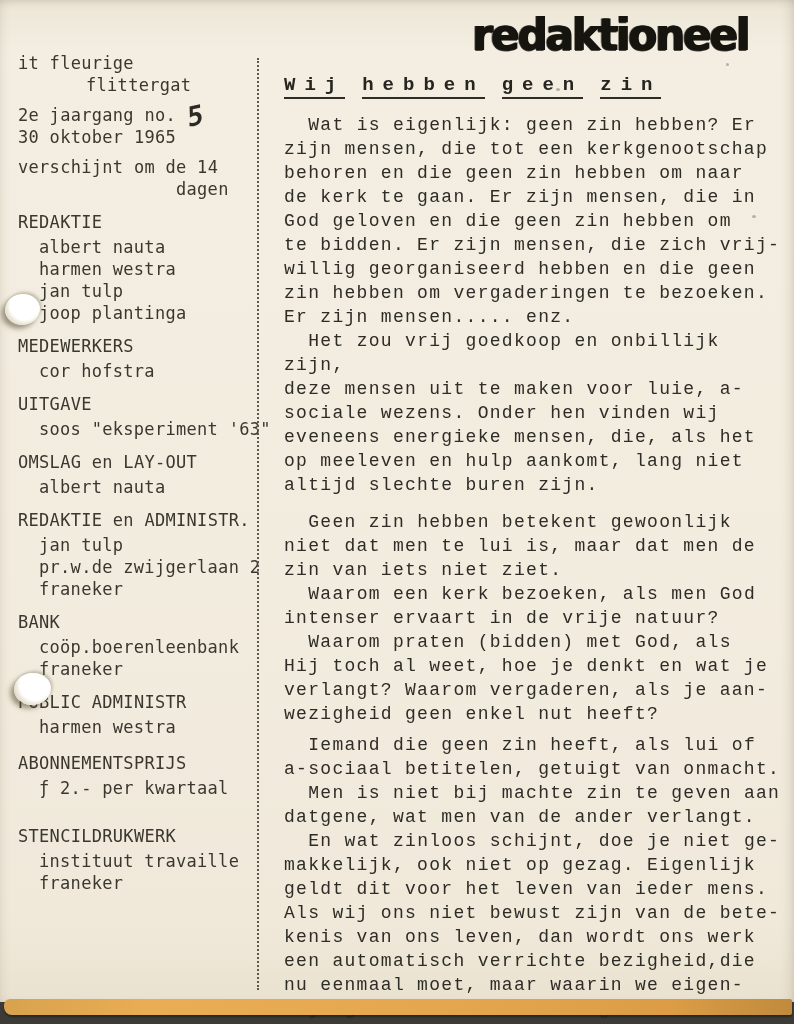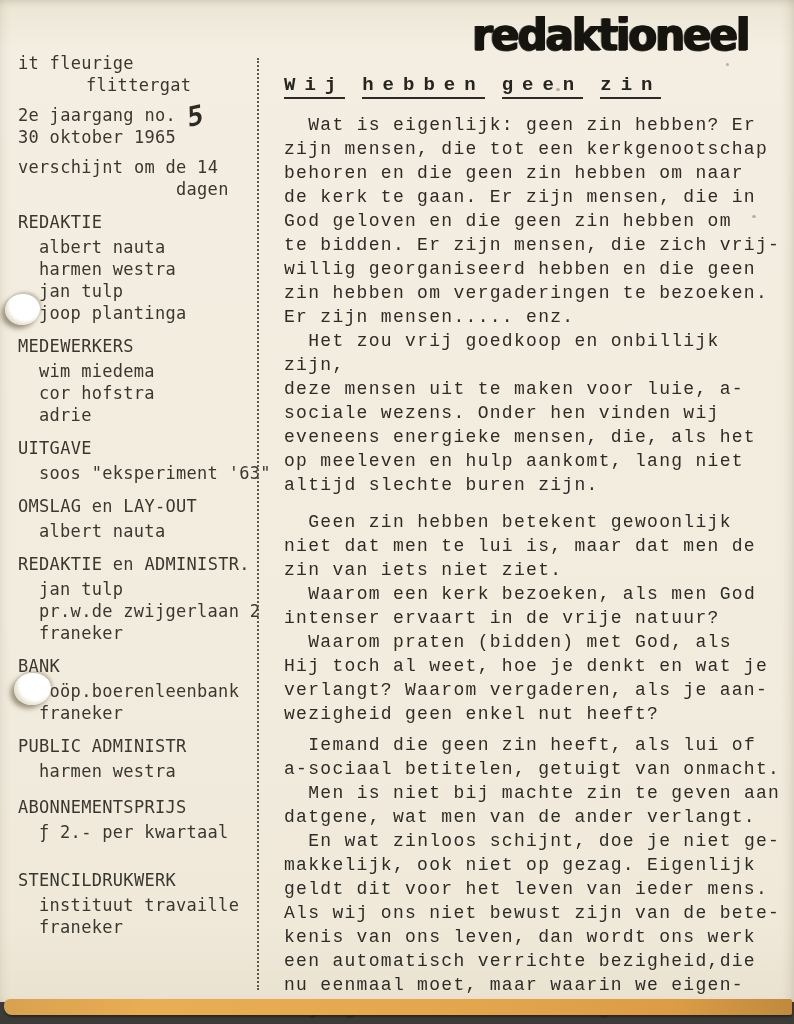--- a/index.html
+++ b/index.html
@@ -111,23 +111,21 @@
     <div class="section">
       <div class="heading">REDAKTIE</div>
       <div class="item">albert nauta</div>
       <div class="item">harmen westra</div>
       <div class="item">jan tulp</div>
       <div class="item">joop plantinga</div>
     </div>
 
     <div class="section">
       <div class="heading">MEDEWERKERS</div>
-      <div class="item">wim miedema</div>
       <div class="item">cor hofstra</div>
-      <div class="item">adrie</div>
     </div>
 
     <div class="section">
       <div class="heading">UITGAVE</div>
       <div class="item">soos "eksperiment '63"</div>
     </div>
 
     <div class="section">
       <div class="heading">OMSLAG en LAY-OUT</div>
       <div class="item">albert nauta</div>

